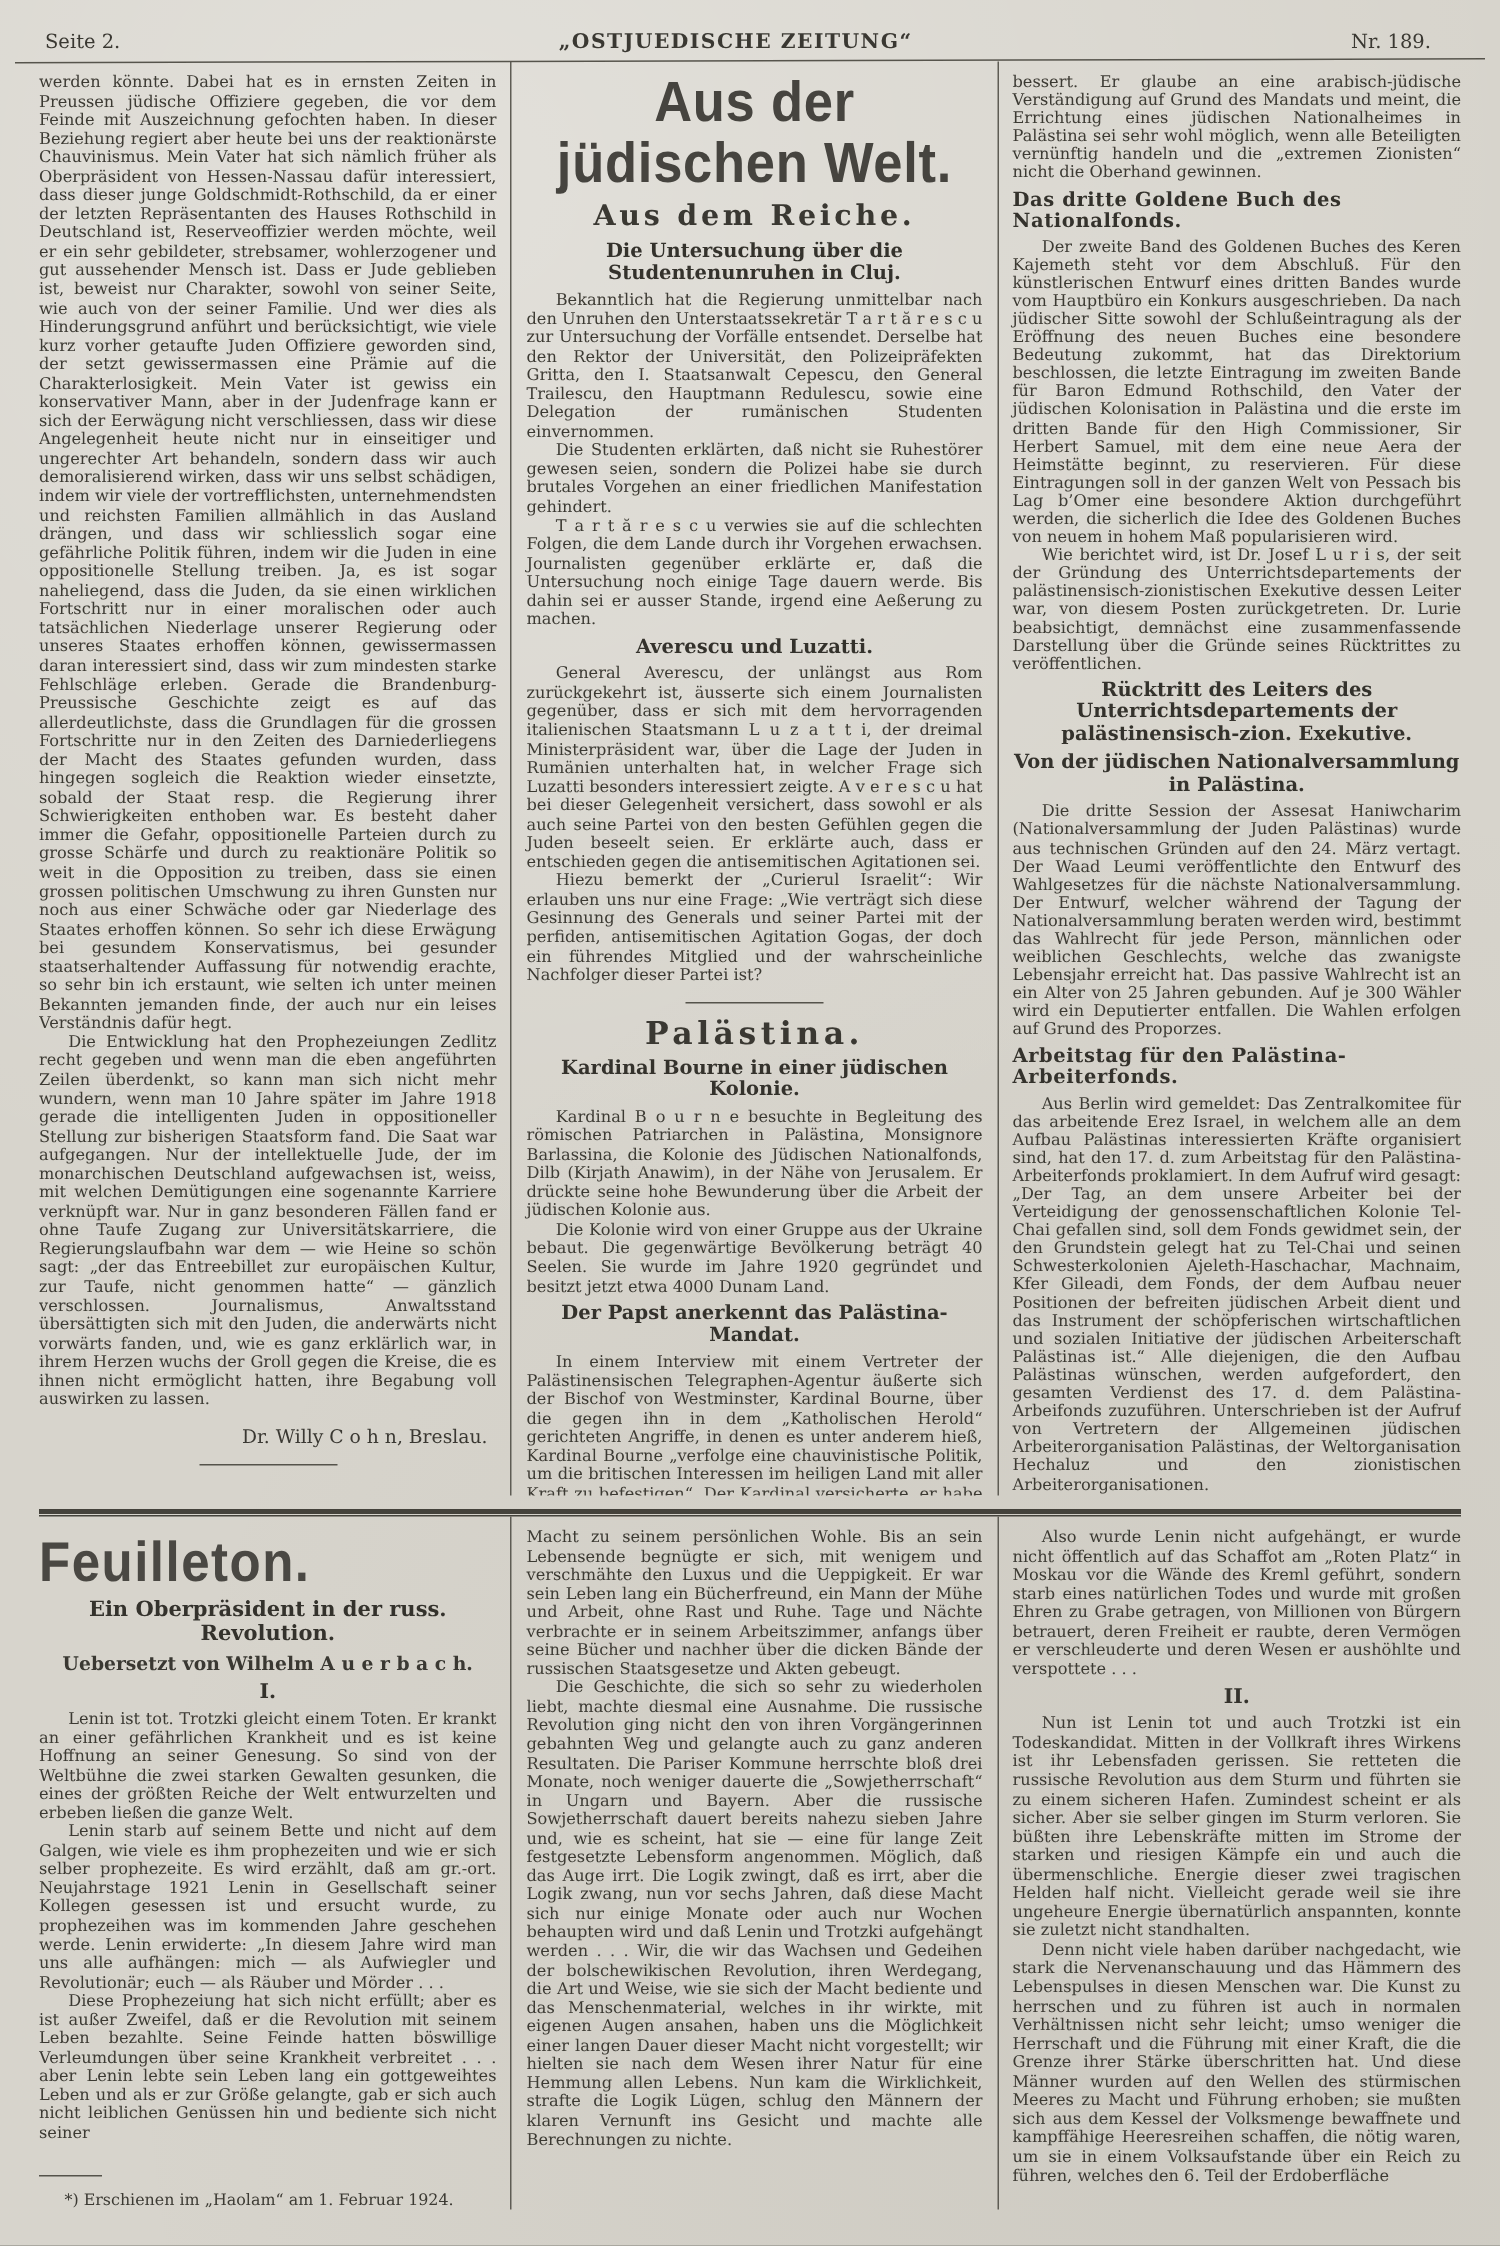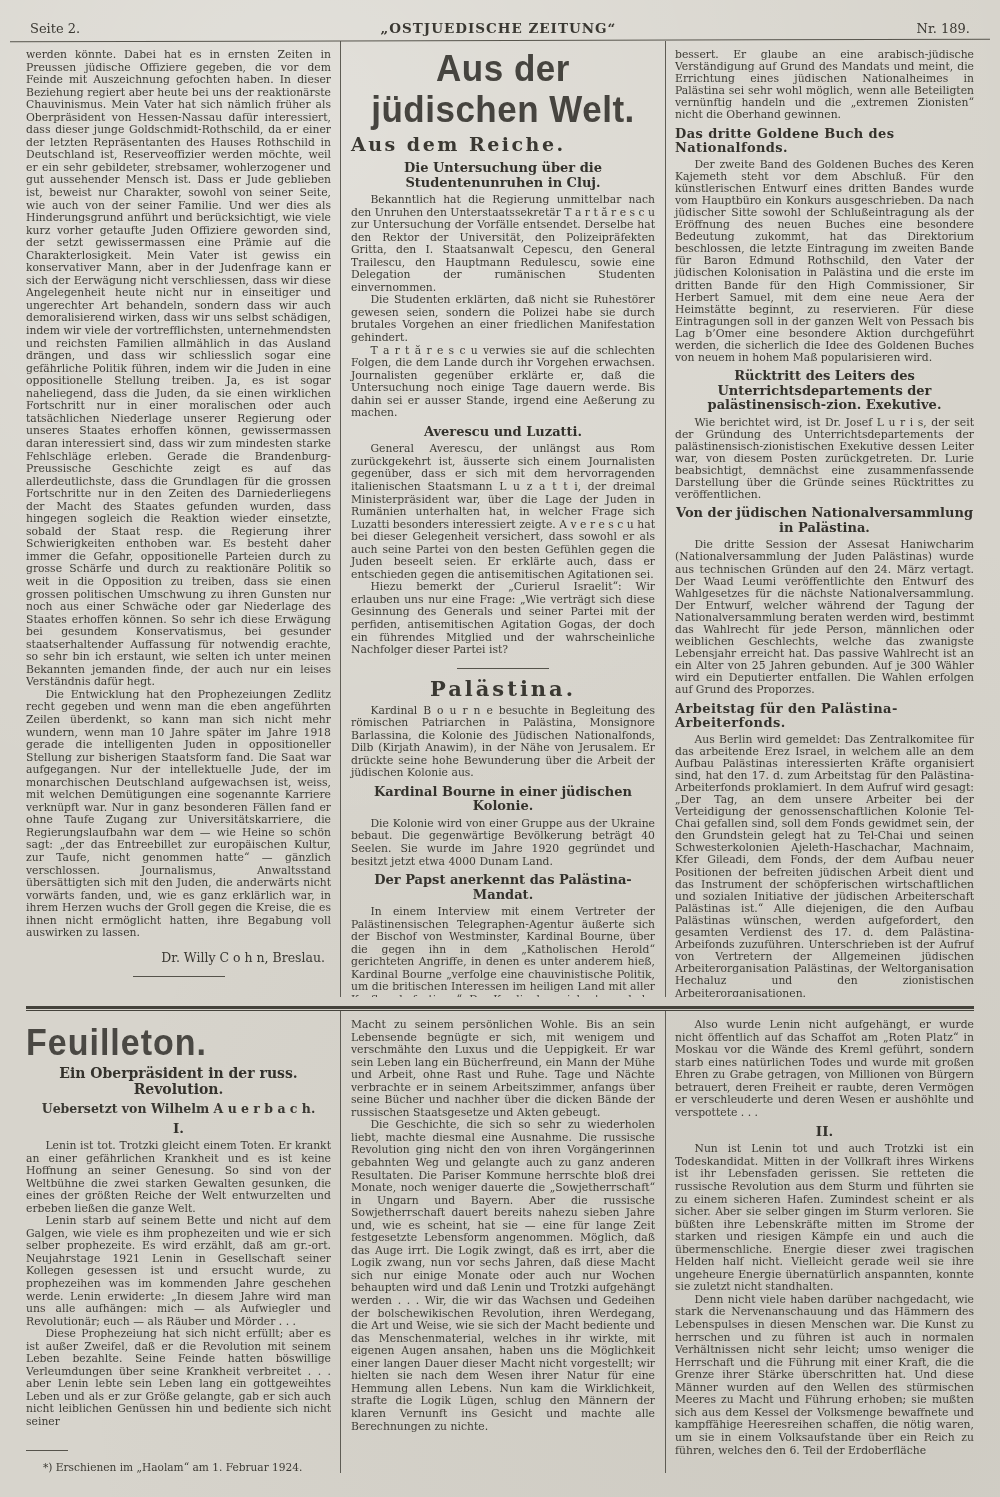--- a/index.html
+++ b/index.html
@@ -12,21 +12,21 @@
       radial-gradient(ellipse 140% 100% at 85% 90%, rgba(120,115,100,.10), rgba(0,0,0,0) 55%),
       #d7d4cc;
     color:#3c3a33;
     font-family:"DejaVu Serif", serif;
     overflow:hidden;
     box-sizing:border-box;
   }
   
   .masthead{
     display:flex;justify-content:space-between;align-items:baseline;
-    padding:20px 30px 4px 30px;
+    padding:20px 46px 4px 30px;
     font-size:13px;color:#3a3832;gap:29px;
   }
   .masthead .mh-title{font-weight:bold;letter-spacing:1px;font-size:13.5px;}
   .mh-rule{margin:0 10px;border-top:1.6px solid #56544c;transform:rotate(-0.15deg);}
   
   .top-section,.bottom-section{display:flex;padding:0 26px;box-sizing:border-box;}
   .top-section{height:956px;}
   .bottom-section{height:462px;}
   .col{box-sizing:border-box;overflow:hidden;padding-top:8px;}
   .col-l{width:314px;padding-right:9px;}
@@ -49,21 +49,21 @@
   .headl{
     font-weight:bold;text-align:left;font-size:13px;line-height:14.5px;
     margin:5px 0 3px;color:#34322c;letter-spacing:.4px;
   }
   .hx{
     font-family:"Liberation Sans", sans-serif;font-weight:bold;
     font-size:35px;line-height:38px;text-align:center;color:#46443f;
     letter-spacing:.5px;margin:2px 0 6px;transform:scaleY(1.08);
   }
   .hreich{
-    font-weight:bold;font-size:19px;line-height:22px;
+    font-weight:bold;text-align:center;font-size:19px;line-height:22px;
     letter-spacing:2.5px;color:#3a3832;margin:4px 0 6px;
   }
   .hpal{
     font-weight:bold;text-align:center;font-size:21px;line-height:24px;
     letter-spacing:3px;color:#3a3832;margin:8px 0 4px;
   }
   .feu{
     font-family:"Liberation Sans", sans-serif;font-weight:bold;
     font-size:34px;line-height:38px;color:#4a4843;letter-spacing:1px;
     margin:2px 0 6px;transform:scaleY(1.1);transform-origin:left top;
@@ -110,32 +110,32 @@
         <div class="blk hreich">Aus dem Reiche.</div>
         <div class="blk head">Die Untersuchung über die Studentenunruhen in Cluj.</div>
         <div class="blk p">Bekanntlich hat die Regierung unmittelbar nach den Unruhen den Unterstaatssekretär T a r t ă r e s c u zur Untersuchung der Vorfälle entsendet. Derselbe hat den Rektor der Universität, den Polizeipräfekten Gritta, den I. Staatsanwalt Cepescu, den General Trailescu, den Hauptmann Redulescu, sowie eine Delegation der rumänischen Studenten einvernommen.</div>
         <div class="blk p">Die Studenten erklärten, daß nicht sie Ruhestörer gewesen seien, sondern die Polizei habe sie durch brutales Vorgehen an einer friedlichen Manifestation gehindert.</div>
         <div class="blk p">T a r t ă r e s c u verwies sie auf die schlechten Folgen, die dem Lande durch ihr Vorgehen erwachsen. Journalisten gegenüber erklärte er, daß die Untersuchung noch einige Tage dauern werde. Bis dahin sei er ausser Stande, irgend eine Aeßerung zu machen.</div>
         <div class="blk head">Averescu und Luzatti.</div>
         <div class="blk p">General Averescu, der unlängst aus Rom zurückgekehrt ist, äusserte sich einem Journalisten gegenüber, dass er sich mit dem hervorragenden italienischen Staatsmann L u z a t t i, der dreimal Ministerpräsident war, über die Lage der Juden in Rumänien unterhalten hat, in welcher Frage sich Luzatti besonders interessiert zeigte. A v e r e s c u hat bei dieser Gelegenheit versichert, dass sowohl er als auch seine Partei von den besten Gefühlen gegen die Juden beseelt seien. Er erklärte auch, dass er entschieden gegen die antisemitischen Agitationen sei.</div>
         <div class="blk p">Hiezu bemerkt der „Curierul Israelit“: Wir erlauben uns nur eine Frage: „Wie verträgt sich diese Gesinnung des Generals und seiner Partei mit der perfiden, antisemitischen Agitation Gogas, der doch ein führendes Mitglied und der wahrscheinliche Nachfolger dieser Partei ist?</div>
         <div class="blk rule"></div>
         <div class="blk hpal">Palästina.</div>
+        <div class="blk head">Kardinal Bourne in einer jüdischen Kolonie.</div>
         <div class="blk p">Kardinal B o u r n e besuchte in Begleitung des römischen Patriarchen in Palästina, Monsignore Barlassina, die Kolonie des Jüdischen Nationalfonds, Dilb (Kirjath Anawim), in der Nähe von Jerusalem. Er drückte seine hohe Bewunderung über die Arbeit der jüdischen Kolonie aus.</div>
-        <div class="blk head">Kardinal Bourne in einer jüdischen Kolonie.</div>
         <div class="blk p">Die Kolonie wird von einer Gruppe aus der Ukraine bebaut. Die gegenwärtige Bevölkerung beträgt 40 Seelen. Sie wurde im Jahre 1920 gegründet und besitzt jetzt etwa 4000 Dunam Land.</div>
         <div class="blk head">Der Papst anerkennt das Palästina-Mandat.</div>
         <div class="blk p">In einem Interview mit einem Vertreter der Palästinensischen Telegraphen-Agentur äußerte sich der Bischof von Westminster, Kardinal Bourne, über die gegen ihn in dem „Katholischen Herold“ gerichteten Angriffe, in denen es unter anderem hieß, Kardinal Bourne „verfolge eine chauvinistische Politik, um die britischen Interessen im heiligen Land mit aller Kraft zu befestigen“. Der Kardinal versicherte, er habe keinerlei politische Mission in Palästina zu erfüllen.</div>
       </div>
     <div class="col col-r dense">
         <div class="blk p0">bessert. Er glaube an eine arabisch-jüdische Verständigung auf Grund des Mandats und meint, die Errichtung eines jüdischen Nationalheimes in Palästina sei sehr wohl möglich, wenn alle Beteiligten vernünftig handeln und die „extremen Zionisten“ nicht die Oberhand gewinnen.</div>
         <div class="blk headl">Das dritte Goldene Buch des Nationalfonds.</div>
         <div class="blk p">Der zweite Band des Goldenen Buches des Keren Kajemeth steht vor dem Abschluß. Für den künstlerischen Entwurf eines dritten Bandes wurde vom Hauptbüro ein Konkurs ausgeschrieben. Da nach jüdischer Sitte sowohl der Schlußeintragung als der Eröffnung des neuen Buches eine besondere Bedeutung zukommt, hat das Direktorium beschlossen, die letzte Eintragung im zweiten Bande für Baron Edmund Rothschild, den Vater der jüdischen Kolonisation in Palästina und die erste im dritten Bande für den High Commissioner, Sir Herbert Samuel, mit dem eine neue Aera der Heimstätte beginnt, zu reservieren. Für diese Eintragungen soll in der ganzen Welt von Pessach bis Lag b’Omer eine besondere Aktion durchgeführt werden, die sicherlich die Idee des Goldenen Buches von neuem in hohem Maß popularisieren wird.</div>
+        <div class="blk p">Wie berichtet wird, ist Dr. Josef L u r i s, der seit der Gründung des Unterrichtsdepartements der palästinensisch-zionistischen Exekutive dessen Leiter war, von diesem Posten zurückgetreten. Dr. Lurie beabsichtigt, demnächst eine zusammenfassende Darstellung über die Gründe seines Rücktrittes zu veröffentlichen.</div>
         <div class="blk head">Rücktritt des Leiters des Unterrichtsdepartements der palästinensisch-zion. Exekutive.</div>
-        <div class="blk p">Wie berichtet wird, ist Dr. Josef L u r i s, der seit der Gründung des Unterrichtsdepartements der palästinensisch-zionistischen Exekutive dessen Leiter war, von diesem Posten zurückgetreten. Dr. Lurie beabsichtigt, demnächst eine zusammenfassende Darstellung über die Gründe seines Rücktrittes zu veröffentlichen.</div>
         <div class="blk head">Von der jüdischen Nationalversammlung in Palästina.</div>
         <div class="blk p">Die dritte Session der Assesat Haniwcharim (Nationalversammlung der Juden Palästinas) wurde aus technischen Gründen auf den 24. März vertagt. Der Waad Leumi veröffentlichte den Entwurf des Wahlgesetzes für die nächste Nationalversammlung. Der Entwurf, welcher während der Tagung der Nationalversammlung beraten werden wird, bestimmt das Wahlrecht für jede Person, männlichen oder weiblichen Geschlechts, welche das zwanigste Lebensjahr erreicht hat. Das passive Wahlrecht ist an ein Alter von 25 Jahren gebunden. Auf je 300 Wähler wird ein Deputierter entfallen. Die Wahlen erfolgen auf Grund des Proporzes.</div>
         <div class="blk headl">Arbeitstag für den Palästina-Arbeiterfonds.</div>
         <div class="blk p">Aus Berlin wird gemeldet: Das Zentralkomitee für das arbeitende Erez Israel, in welchem alle an dem Aufbau Palästinas interessierten Kräfte organisiert sind, hat den 17. d. zum Arbeitstag für den Palästina-Arbeiterfonds proklamiert. In dem Aufruf wird gesagt: „Der Tag, an dem unsere Arbeiter bei der Verteidigung der genossenschaftlichen Kolonie Tel-Chai gefallen sind, soll dem Fonds gewidmet sein, der den Grundstein gelegt hat zu Tel-Chai und seinen Schwesterkolonien Ajeleth-Haschachar, Machnaim, Kfer Gileadi, dem Fonds, der dem Aufbau neuer Positionen der befreiten jüdischen Arbeit dient und das Instrument der schöpferischen wirtschaftlichen und sozialen Initiative der jüdischen Arbeiterschaft Palästinas ist.“ Alle diejenigen, die den Aufbau Palästinas wünschen, werden aufgefordert, den gesamten Verdienst des 17. d. dem Palästina-Arbeifonds zuzuführen. Unterschrieben ist der Aufruf von Vertretern der Allgemeinen jüdischen Arbeiterorganisation Palästinas, der Weltorganisation Hechaluz und den zionistischen Arbeiterorganisationen.</div>
       </div>
   </div>
 
   <div class="section-divider"></div>
 
   <div class="bottom-section">

